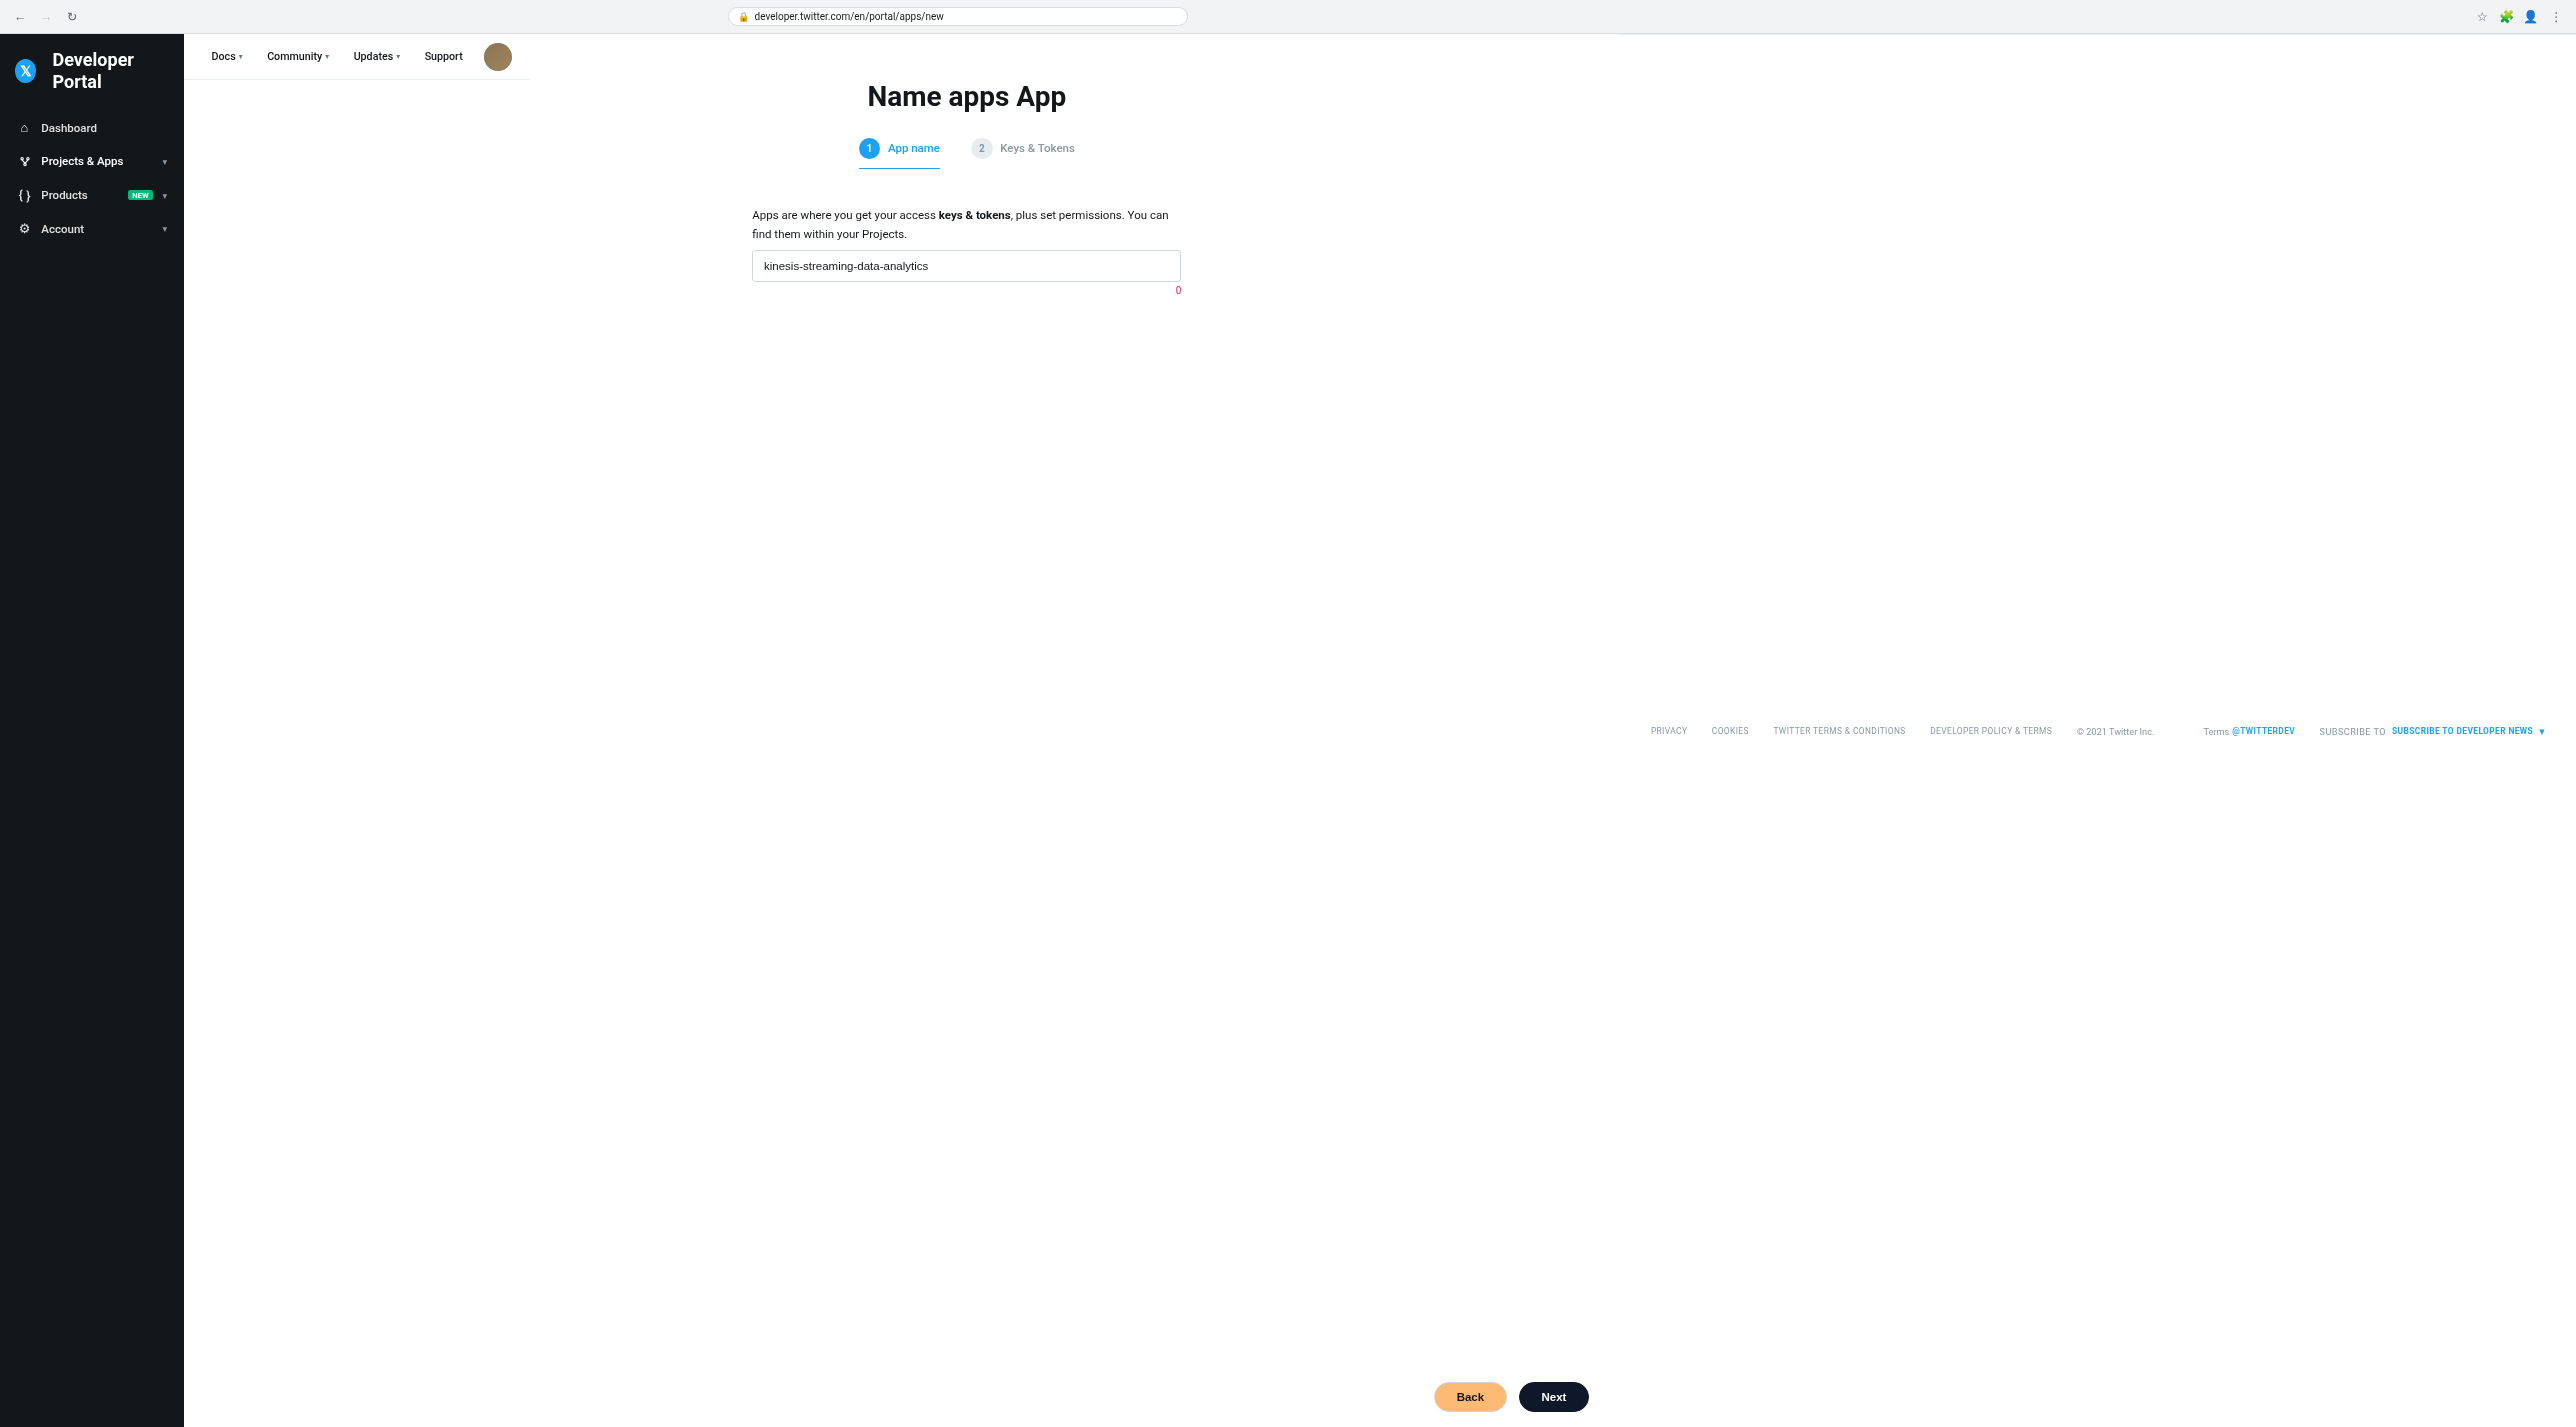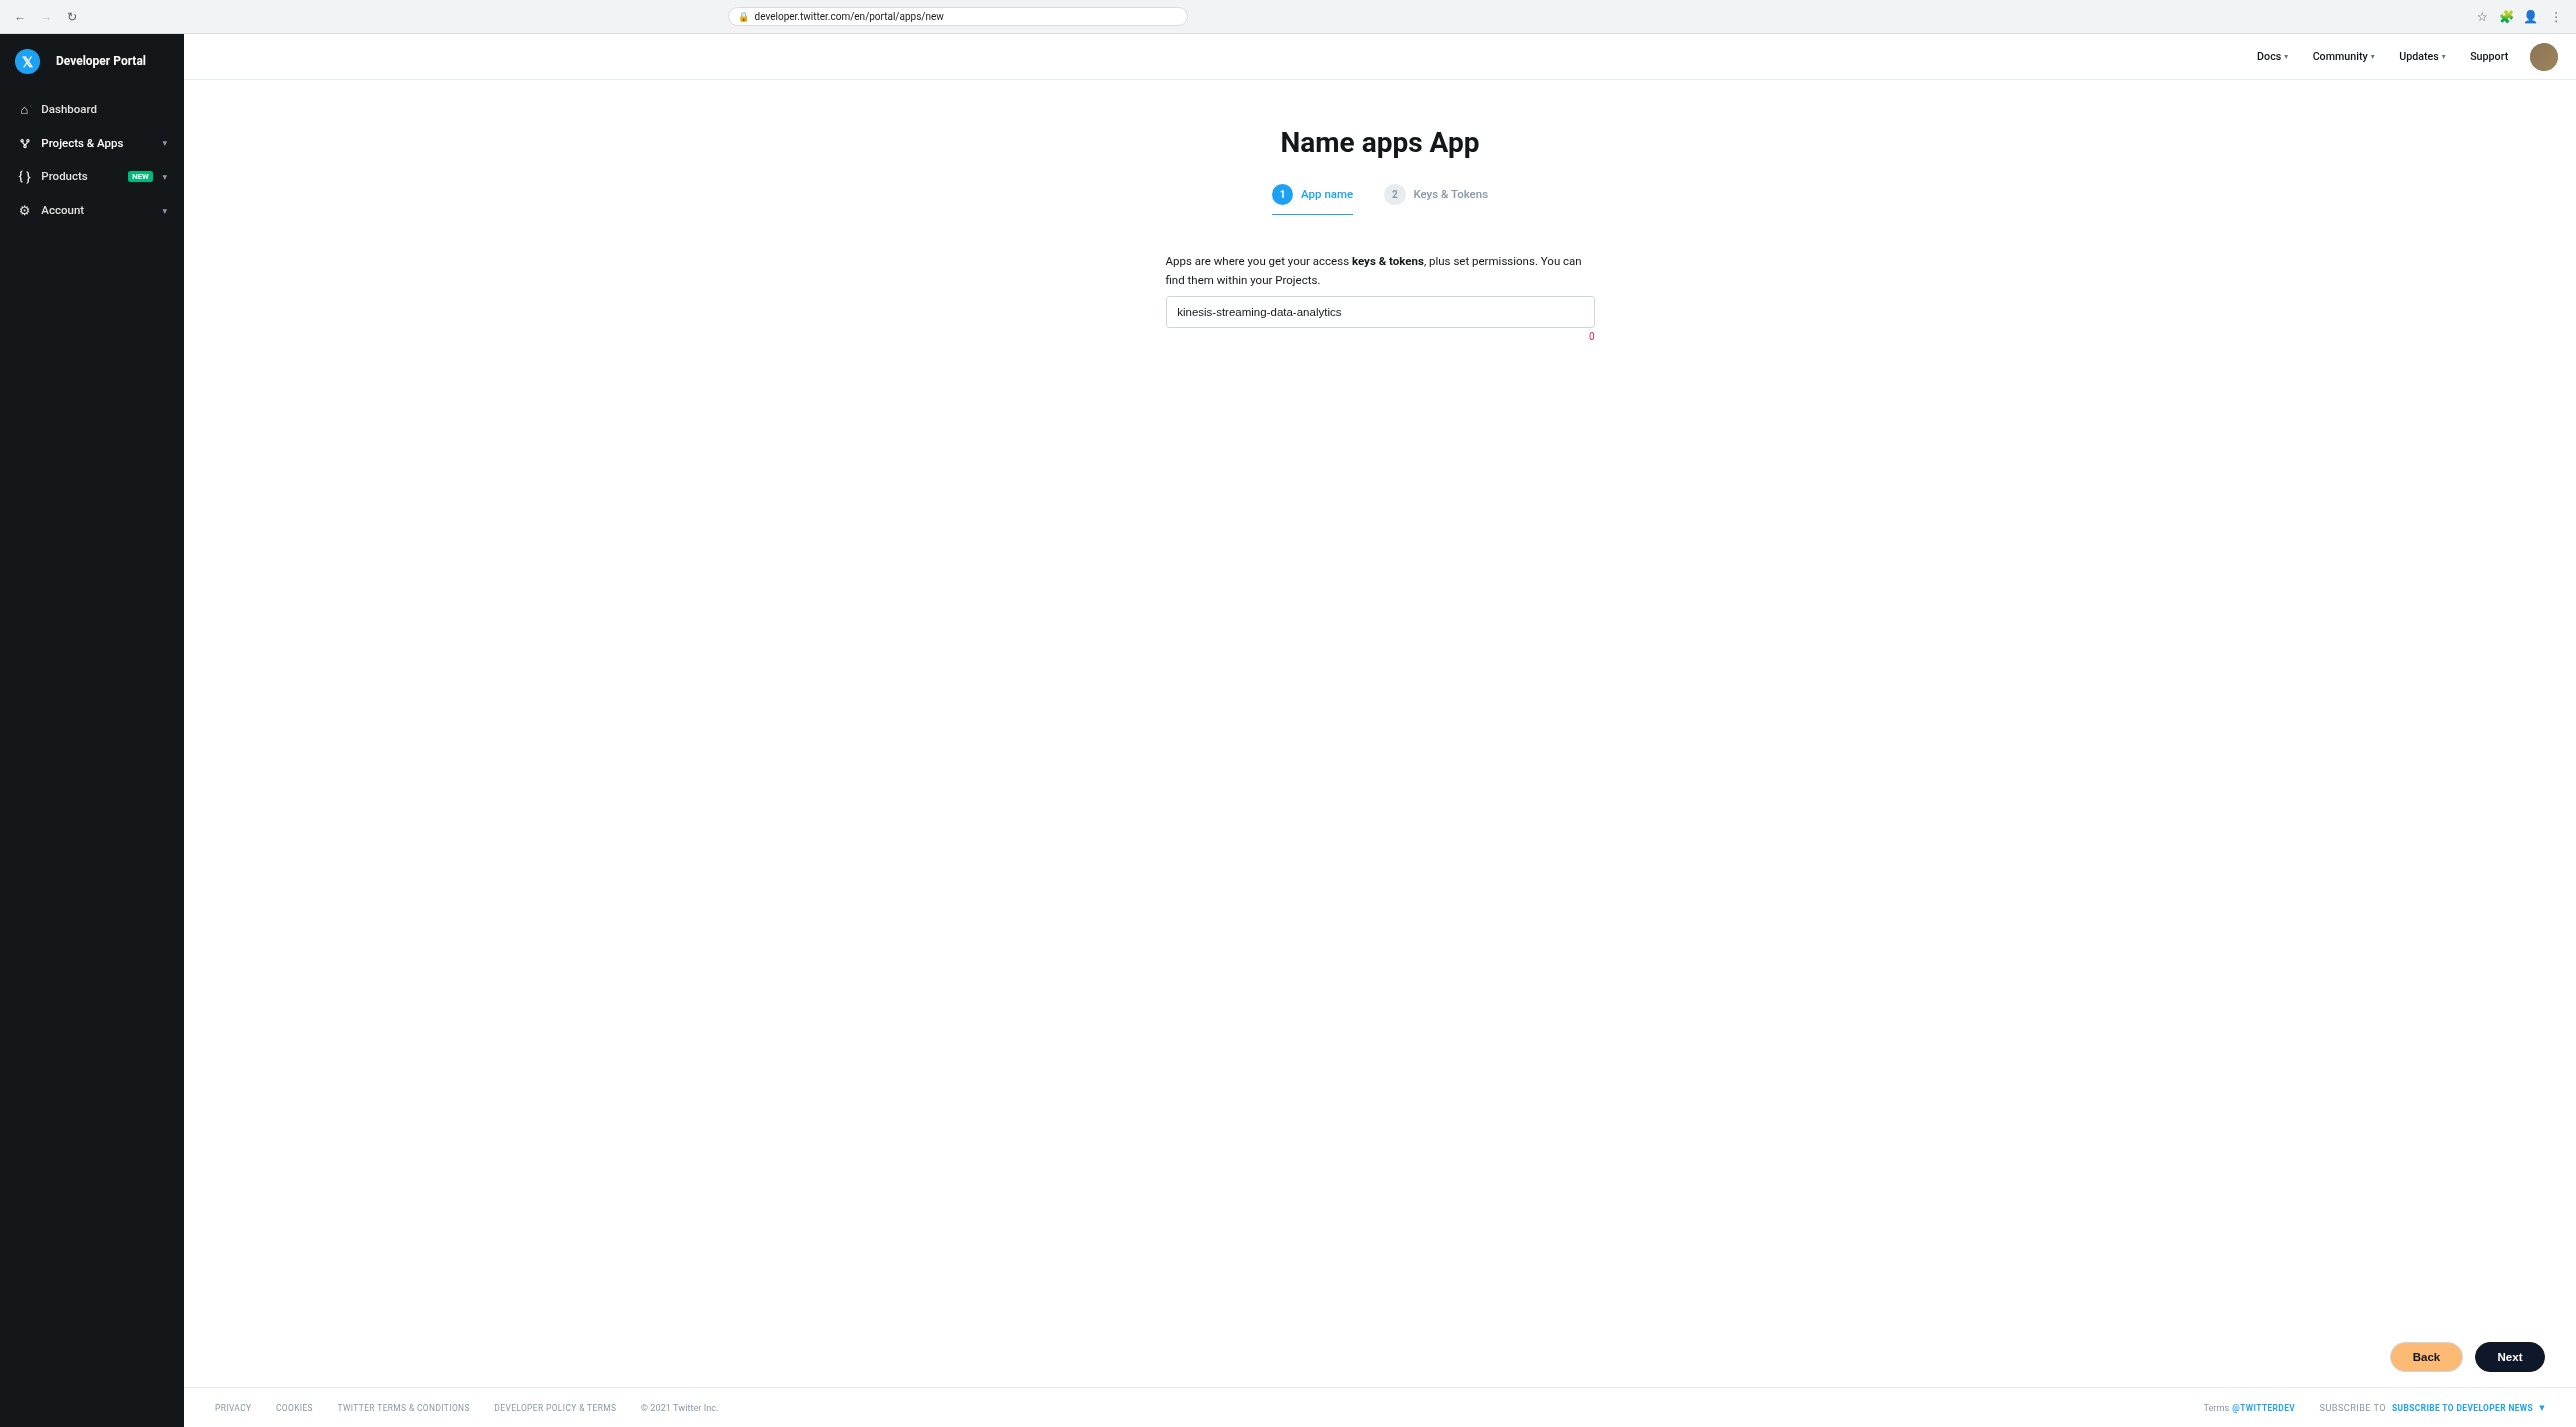--- a/index.html
+++ b/index.html
@@ -51,41 +51,41 @@
     }
     .sidebar-logo {
       display: flex; align-items: center; gap: 9.2px;
       padding: 15.3px 15.3px 18.4px 15.3px;
     }
     .twitter-bird {
       width: 24.5px; height: 24.5px; background: #1da1f2; border-radius: 50%;
       display: flex; align-items: center; justify-content: center;
       color: #fff; font-size: 14px; font-weight: bold;
     }
-    .sidebar-logo-text { font-size: 12px; font-weight: 700; line-height: 1.2; margin-left: 7px; }
+    .sidebar-logo-text { font-size: 18px; font-weight: 700; line-height: 1.2; margin-left: 7px; }
 
     .sidebar-nav { display: flex; flex-direction: column; padding: 0 9.2px; }
     .sidebar-item {
       display: flex; align-items: center; gap: 9.2px;
       padding: 9.2px 7.7px; border-radius: 4.6px; cursor: pointer;
       color: #e0e0e0; font-size: 11.5px; font-weight: 500;
       transition: background 0.15s;
     }
     .sidebar-item.active { color: #fff; }
     .sidebar-item-icon { width: 15.3px; height: 15.3px; display: flex; align-items: center; justify-content: center; font-size: 13px; flex-shrink: 0; }
     .sidebar-item-label { flex: 1; }
     .sidebar-item-chevron { font-size: 9.2px; color: #8899a6; }
     .sidebar-badge {
       background: #00ba7c; color: #fff; font-size: 7.7px; font-weight: 700;
       padding: 0.8px 4.6px; border-radius: 2.3px; text-transform: uppercase;
     }
 
     
     .main-content {
-      flex: 1; display: flex; flex-direction: column;
+      flex: 1; display: flex; flex-direction: row;
     }
 
     
     .top-nav {
       height: 46px; border-bottom: 0.8px solid #e6ecf0;
       display: flex; align-items: center; justify-content: flex-end;
       padding: 0 18.4px; gap: 6.1px;
       background: #fff;
     }
     .top-nav-item {

